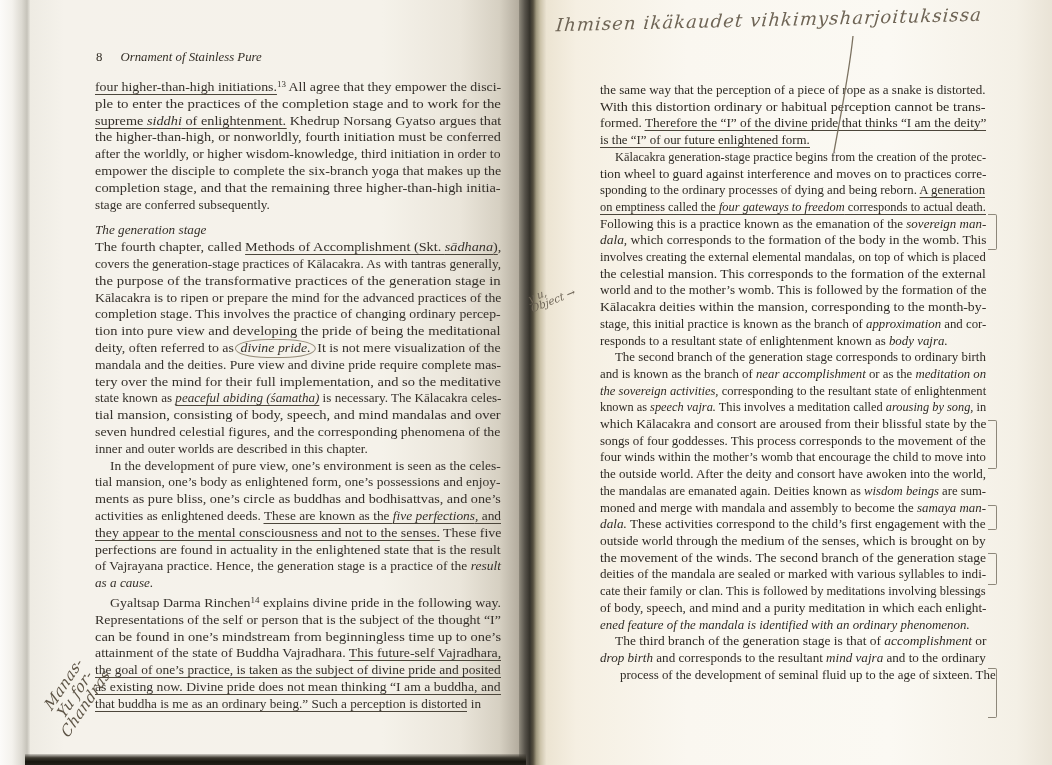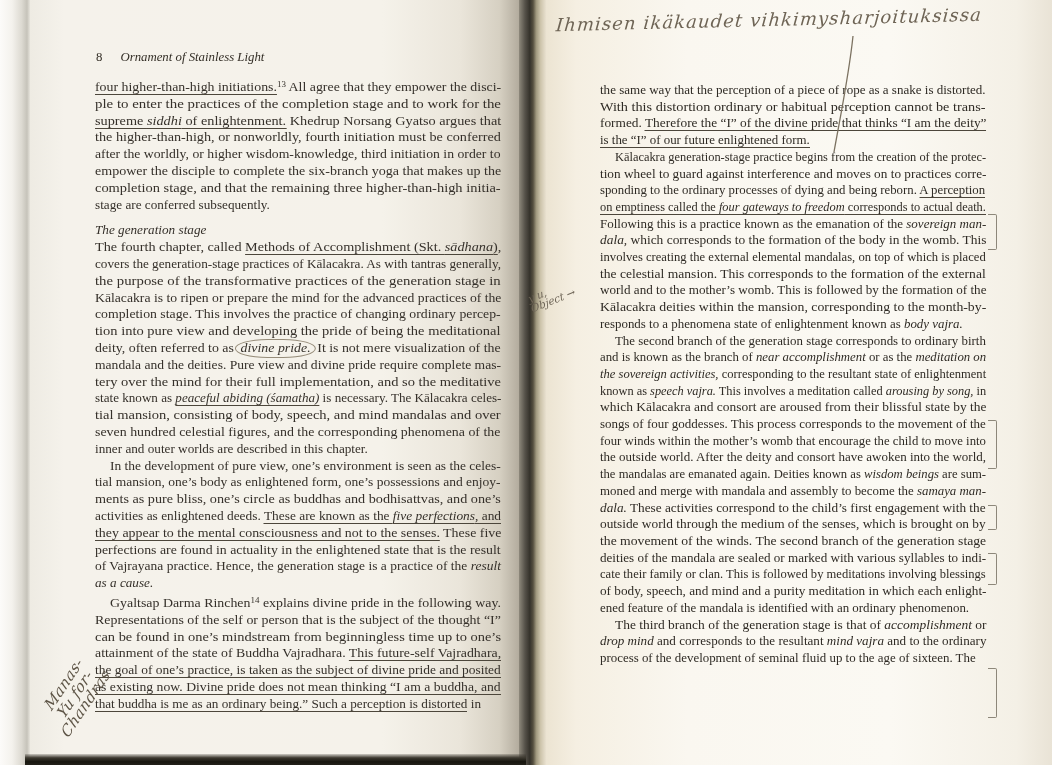--- a/index.html
+++ b/index.html
@@ -56,21 +56,21 @@
 <body>
 
 <div class="scan">
   <div class="edge-left"></div>
   <div class="page-left"></div>
   <div class="gutter"></div>
   <div class="page-right"></div>
   <div class="bottom-strip"></div>
 
   <div class="running-head rh-left">
-    <span class="pagenum">8</span><span class="rh-title">Ornament of Stainless Light</span>
+    <span class="pagenum">8</span><span class="rh-title">Ornament of Stainless Pure</span>
   </div>
 
   <div class="textcol" id="left-col">
       <div>
         <div class="line"><span class="fit" style="transform: scaleX(1.0518);"><span class="s-u">four higher-than-high initiations.</span><sup>13</sup><span> All agree that they empower the disci-</span></span></div>
         <div class="line"><span class="fit" style="transform: scaleX(1.1278);"><span>ple to enter the practices of the completion stage and to work for the</span></span></div>
         <div class="line"><span class="fit" style="transform: scaleX(1.0827);"><span class="s-u">supreme </span><span class="s-i s-u">siddhi</span><span class="s-u"> of enlightenment.</span><span> Khedrup Norsang Gyatso argues that</span></span></div>
         <div class="line"><span class="fit" style="transform: scaleX(1.0769);"><span>the higher-than-high, or nonworldly, fourth initiation must be conferred</span></span></div>
         <div class="line"><span class="fit" style="transform: scaleX(1.041);"><span>after the worldly, or higher wisdom-knowledge, third initiation in order to</span></span></div>
         <div class="line"><span class="fit" style="transform: scaleX(1.0656);"><span>empower the disciple to complete the six-branch yoga that makes up the</span></span></div>
@@ -116,53 +116,54 @@
   <div class="textcol" id="right-col">
       <div>
         <div class="line"><span class="fit" style="transform: scaleX(1.0105);"><span>the same way that the perception of a piece of rope as a snake is distorted.</span></span></div>
         <div class="line"><span class="fit" style="transform: scaleX(1.106);"><span>With this distortion ordinary or habitual perception cannot be trans-</span></span></div>
         <div class="line"><span class="fit" style="transform: scaleX(1.0349);"><span>formed. </span><span class="s-u">Therefore the “I” of the divine pride that thinks “I am the deity”</span></span></div>
         <div class="line last"><span class="fit" style="transform: scaleX(1);"><span class="s-u">is the “I” of our future enlightened form.</span></span></div>
       </div>
       <div>
         <div class="line indent"><span class="fit" style="transform: scaleX(0.9611);"><span>Kālacakra generation-stage practice begins from the creation of the protec-</span></span></div>
         <div class="line"><span class="fit" style="transform: scaleX(1.0293);"><span>tion wheel to guard against interference and moves on to practices corre-</span></span></div>
-        <div class="line"><span class="fit" style="transform: scaleX(0.9923);"><span>sponding to the ordinary processes of dying and being reborn. </span><span class="s-u">A perception</span></span></div>
+        <div class="line"><span class="fit" style="transform: scaleX(0.9923);"><span>sponding to the ordinary processes of dying and being reborn. </span><span class="s-u">A generation</span></span></div>
         <div class="line"><span class="fit" style="transform: scaleX(0.9602);"><span class="s-u">on emptiness called the </span><span class="s-i s-u">four gateways to freedom</span><span class="s-u"> corresponds to actual death.</span></span></div>
         <div class="line"><span class="fit" style="transform: scaleX(1.0078);"><span>Following this is a practice known as the emanation of the </span><span class="s-i">sovereign man-</span></span></div>
         <div class="line"><span class="fit" style="transform: scaleX(1.0404);"><span class="s-i">dala,</span><span> which corresponds to the formation of the body in the womb. This</span></span></div>
         <div class="line"><span class="fit" style="transform: scaleX(0.9797);"><span>involves creating the external elemental mandalas, on top of which is placed</span></span></div>
         <div class="line"><span class="fit" style="transform: scaleX(1.0518);"><span>the celestial mansion. This corresponds to the formation of the external</span></span></div>
         <div class="line"><span class="fit" style="transform: scaleX(1.0158);"><span>world and to the mother’s womb. This is followed by the formation of the</span></span></div>
         <div class="line"><span class="fit" style="transform: scaleX(1.0693);"><span>Kālacakra deities within the mansion, corresponding to the month-by-</span></span></div>
-        <div class="line last"><span class="fit" style="transform: scaleX(1);"><span>responds to a phenomena state of enlightenment known as </span><span class="s-i">body vajra.</span></span></div>
+        <div class="line"><span class="fit" style="transform: scaleX(0.9948);"><span>stage, this initial practice is known as the branch of </span><span class="s-i">approximation</span><span> and cor-</span></span></div>
+        <div class="line last"><span class="fit" style="transform: scaleX(1);"><span>responds to a resultant state of enlightenment known as </span><span class="s-i">body vajra.</span></span></div>
       </div>
       <div>
         <div class="line indent"><span class="fit" style="transform: scaleX(1);"><span>The second branch of the generation stage corresponds to ordinary birth</span></span></div>
         <div class="line"><span class="fit" style="transform: scaleX(0.9923);"><span>and is known as the branch of </span><span class="s-i">near accomplishment</span><span> or as the </span><span class="s-i">meditation on</span></span></div>
         <div class="line"><span class="fit" style="transform: scaleX(0.9747);"><span class="s-i">the sovereign activities,</span><span> corresponding to the resultant state of enlightenment</span></span></div>
         <div class="line"><span class="fit" style="transform: scaleX(0.9578);"><span>known as </span><span class="s-i">speech vajra.</span><span> This involves a meditation called </span><span class="s-i">arousing by song,</span><span> in</span></span></div>
         <div class="line"><span class="fit" style="transform: scaleX(1.0432);"><span>which Kālacakra and consort are aroused from their blissful state by the</span></span></div>
         <div class="line"><span class="fit" style="transform: scaleX(1.0078);"><span>songs of four goddesses. This process corresponds to the movement of the</span></span></div>
         <div class="line"><span class="fit" style="transform: scaleX(0.9897);"><span>four winds within the mother’s womb that encourage the child to move into</span></span></div>
         <div class="line"><span class="fit" style="transform: scaleX(1.0078);"><span>the outside world. After the deity and consort have awoken into the world,</span></span></div>
         <div class="line"><span class="fit" style="transform: scaleX(0.9822);"><span>the mandalas are emanated again. Deities known as </span><span class="s-i">wisdom beings</span><span> are sum-</span></span></div>
         <div class="line"><span class="fit" style="transform: scaleX(1);"><span>moned and merge with mandala and assembly to become the </span><span class="s-i">samaya man-</span></span></div>
         <div class="line"><span class="fit" style="transform: scaleX(1.0293);"><span class="s-i">dala.</span><span> These activities correspond to the child’s first engagement with the</span></span></div>
         <div class="line"><span class="fit" style="transform: scaleX(1.0349);"><span>outside world through the medium of the senses, which is brought on by</span></span></div>
         <div class="line"><span class="fit" style="transform: scaleX(1.0604);"><span>the movement of the winds. The second branch of the generation stage</span></span></div>
         <div class="line"><span class="fit" style="transform: scaleX(1.0158);"><span>deities of the mandala are sealed or marked with various syllables to indi-</span></span></div>
         <div class="line"><span class="fit" style="transform: scaleX(0.9747);"><span>cate their family or clan. This is followed by meditations involving blessings</span></span></div>
         <div class="line"><span class="fit" style="transform: scaleX(1.0266);"><span>of body, speech, and mind and a purity meditation in which each enlight-</span></span></div>
-        <div class="line last"><span class="fit" style="transform: scaleX(1);"><span>ened feature of the mandala is identified with an ordinary phenomenon.</span></span></div>
+        <div class="line last"><span class="fit" style="transform: scaleX(1); font-style: italic;"><span>ened feature of the mandala is identified with an ordinary phenomenon.</span></span></div>
       </div>
       <div>
         <div class="line indent"><span class="fit" style="transform: scaleX(1.0451);"><span>The third branch of the generation stage is that of </span><span class="s-i">accomplishment</span><span> or</span></span></div>
-        <div class="line"><span class="fit" style="transform: scaleX(1.0158);"><span class="s-i">drop mind</span><span> and corresponds to the resultant </span><span class="s-i">mind vajra</span><span> and to the ordinary</span></span></div>
-        <div class="line last"><span class="fit" style="transform: scaleX(1);"><span>process of the development of seminal fluid up to the age of sixteen. The</span></span></div>
+        <div class="line"><span class="fit" style="transform: scaleX(1.0158);"><span class="s-i">drop birth</span><span> and corresponds to the resultant </span><span class="s-i">mind vajra</span><span> and to the ordinary</span></span></div>
+        <div class="line last"><span class="fit" style="transform: scaleX(1); margin-left: 20px;"><span>process of the development of seminal fluid up to the age of sixteen. The</span></span></div>
       </div>
     </div>
 
   <div class="hand" id="top-note">Ihmisen ikäkaudet vihkimysharjoituksissa</div>
   <svg id="flourish" width="1052" height="765">
     <path d="M853,36 C849,75 840,118 834,152" stroke="#7c7261" stroke-width="1.3" fill="none"></path>
   </svg>
   <div class="hand" id="left-note">
       <div>Manas-</div>
       <div>Yu for-</div>

